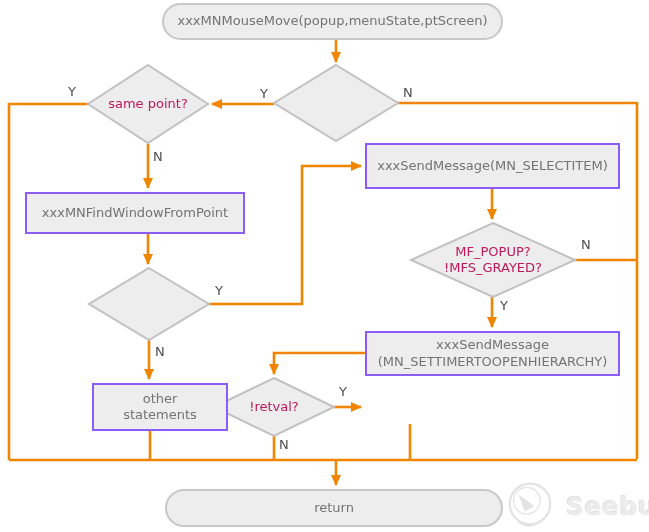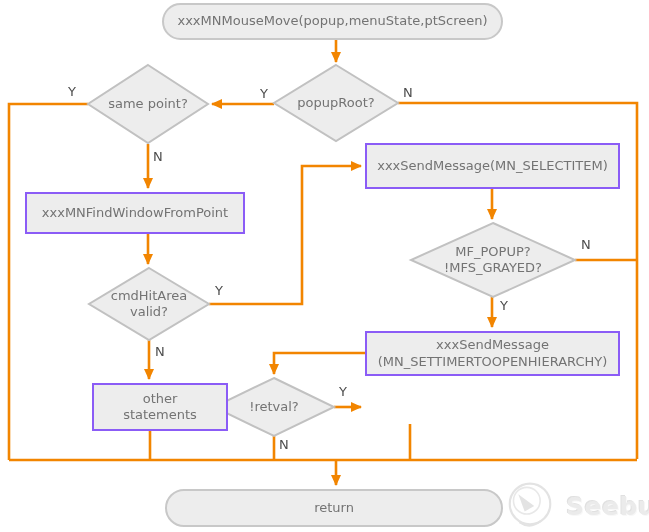--- a/index.html
+++ b/index.html
@@ -16,21 +16,21 @@
     text-align:center;
     background:#ededed;border:2px solid #8b5cf6;
     color:#737373;font-size:13px;line-height:1.25;
     box-sizing:border-box;
     white-space:pre-line;
   }
   .terminator{border-radius:20px;border-color:#c8c8c8;}
   .dlabel{
     position:absolute;
     display:flex;align-items:center;justify-content:center;
-    text-align:center;color:#737373;font-size:13px;line-height:1.25;
+    text-align:center;color:#be185d;font-size:13px;line-height:1.25;
     white-space:pre-line;pointer-events:none;
   }
   .elabel{
     position:absolute;color:#4d4d4d;font-size:13px;line-height:1;
   }
   #watermark-text{
     position:absolute;left:566px;top:492px;
     font-size:25px;font-weight:bold;letter-spacing:0.5px;
     color:#ebebeb;text-shadow:1px 1px 0 #f8f8f8,-1px -1px 0 #e0e0e0;
   }
@@ -85,24 +85,21 @@
 (MN_SETTIMERTOOPENHIERARCHY)</div>
 
   <div class="node" style="left:365px;top:143px;width:255px;height:46px;">xxxSendMessage(MN_SELECTITEM)</div>
 
 
   <div class="node" style="left:92px;top:383px;width:136px;height:48px;">other
 statements</div>
 
   <div class="node terminator" style="left:165px;top:489px;width:338px;height:38px;">return</div>
 
-  <div class="dlabel" style="left:276px;top:93px;width:120px;height:20px;">popupRoot?</div>
   <div class="dlabel" style="left:88px;top:94px;width:120px;height:20px;">same point?</div>
-  <div class="dlabel" style="left:89px;top:287px;width:120px;height:34px;">cmdHitArea
-valid?</div>
   <div class="dlabel" style="left:411px;top:243px;width:164px;height:34px;">MF_POPUP?
 !MFS_GRAYED?</div>
   <div class="dlabel" style="left:214px;top:397px;width:120px;height:20px;">!retval?</div>
 
   <span class="elabel" style="left:260px;top:87px;">Y</span>
   <span class="elabel" style="left:403px;top:86px;">N</span>
   <span class="elabel" style="left:68px;top:85px;">Y</span>
   <span class="elabel" style="left:153px;top:150px;">N</span>
   <span class="elabel" style="left:215px;top:284px;">Y</span>
   <span class="elabel" style="left:155px;top:345px;">N</span>

